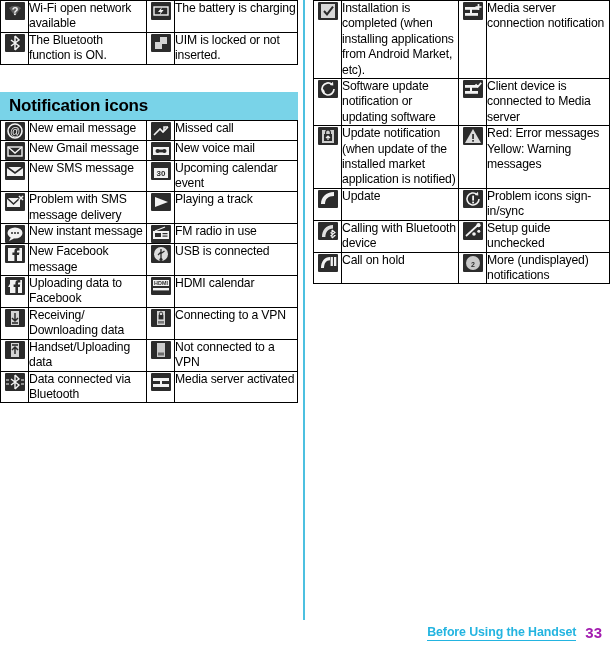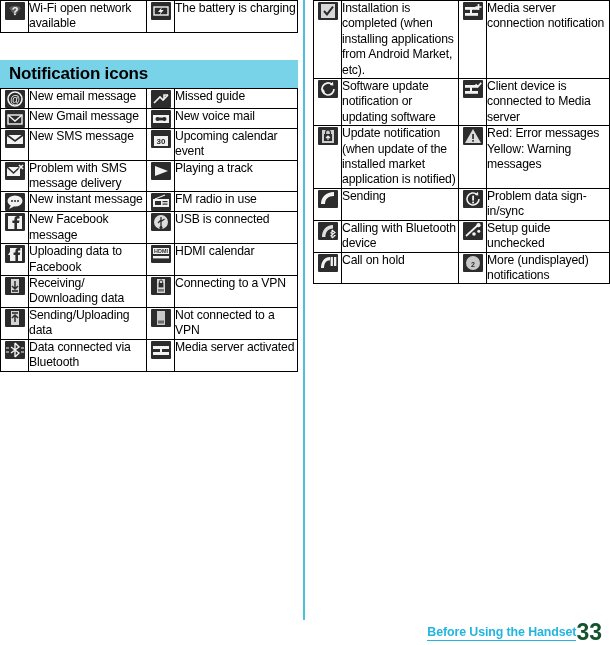--- a/index.html
+++ b/index.html
@@ -111,33 +111,34 @@
   }
   .spacer-28 { height: 27px; }
 
   
   #footer {
     position: absolute;
     right: 8px;
     bottom: 4px;
     display: flex;
     align-items: center;
+    gap: 9px;
   }
   #footer .chapter {
     color: #23b4e0;
     font-weight: bold;
     font-size: 12.4px;
     border-bottom: 1.6px solid #23b4e0;
     padding-bottom: 1px;
     letter-spacing: -0.1px;
   }
   #footer .pageno {
-    font-size: 23px;
+    font-size: 15px;
     font-weight: bold;
-    color: #14532d;
+    color: #a21caf;
     line-height: 17px;
   }
 </style>
 </head>
 <body>
 
 <div id="page">
 
   <div id="column-rule"></div>
 
@@ -156,20 +157,32 @@
                   <path d="M10 14 L4 6 A9 9 0 0 1 16 6 Z" fill="#f2f2f2" opacity=".25"></path>
                   <text x="10" y="13" font-size="11" font-family="sans-serif" font-weight="bold" fill="#f2f2f2" text-anchor="middle">?</text>
                 </svg></span></td>
           <td class="txt">Wi-Fi open network available</td>
           <td class="ico"><span class="gi"><svg width="20" height="18" viewBox="0 0 20 18">
                   <rect x="3" y="5" width="14" height="8" fill="none" stroke="#f2f2f2" stroke-width="1.4"></rect>
                   <path d="M11 5 L7 10 h2.6 L8.6 13 l4-5 h-2.6 Z" fill="#f2f2f2"></path>
                 </svg></span></td>
           <td class="txt">The battery is charging</td>
         </tr>
+        <tr>
+          <td class="ico"><span class="gi"><svg width="20" height="18" viewBox="0 0 20 18">
+                  <path d="M10 2 L14 6 L6 12 M10 16 L14 12 L6 6 M10 2 v14" fill="none" stroke="#f2f2f2" stroke-width="1.5"></path>
+                </svg></span></td>
+          <td class="txt">The Bluetooth function is ON.</td>
+          <td class="ico"><span class="gi"><svg width="20" height="18" viewBox="0 0 20 18">
+                  <rect x="4" y="3" width="12" height="12" fill="#f2f2f2" opacity=".85"></rect>
+                  <rect x="4" y="3" width="5" height="5" fill="#2c2c2c"></rect>
+                  <rect x="11" y="10" width="5" height="5" fill="#2c2c2c"></rect>
+                </svg></span></td>
+          <td class="txt">UIM is locked or not inserted.</td>
+        </tr>
       </tbody>
     </table>
 
     <div class="spacer-28"></div>
 
     <div class="section-band">
       <span class="title">Notification icons</span>
     </div>
 
 
@@ -184,21 +197,21 @@
           <tr>
             <td class="ico"><span class="gi"><svg width="20" height="18" viewBox="0 0 20 18">
                   <circle cx="10" cy="9" r="7" fill="none" stroke="#f2f2f2" stroke-width="1.6"></circle>
                   <text x="10" y="13" font-size="10" font-family="sans-serif" fill="#f2f2f2" text-anchor="middle">@</text>
                 </svg></span></td>
             <td class="txt">New email message</td>
             <td class="ico"><span class="gi"><svg width="20" height="18" viewBox="0 0 20 18">
                   <path d="M3 13 L9 7 l3 3 L17 5" fill="none" stroke="#f2f2f2" stroke-width="1.6"></path>
                   <path d="M17 5 h-4 v4" fill="none" stroke="#f2f2f2" stroke-width="1.6"></path>
                 </svg></span></td>
-            <td class="txt">Missed guide</td>
+            <td class="txt">Missed call</td>
           </tr>
           <tr>
             <td class="ico"><span class="gi"><svg width="20" height="18" viewBox="0 0 20 18">
                   <rect x="3" y="5" width="14" height="9" fill="none" stroke="#f2f2f2" stroke-width="1.4"></rect>
                   <path d="M3 5 L10 11 L17 5" fill="none" stroke="#f2f2f2" stroke-width="1.4"></path>
                 </svg></span></td>
             <td class="txt">New Gmail message</td>
             <td class="ico"><span class="gi"><svg width="20" height="18" viewBox="0 0 20 18">
                   <rect x="2" y="5" width="16" height="8" fill="#f2f2f2"></rect>
                   <circle cx="6.5" cy="9" r="2" fill="#2c2c2c"></circle>
@@ -291,21 +304,21 @@
                   <rect x="7" y="12" width="6" height="2.6" fill="#2c2c2c" opacity=".55"></rect>
                 </svg></span></td>
             <td class="txt">Connecting to a VPN</td>
           </tr>
           <tr>
             <td class="ico"><span class="gi"><svg width="20" height="18" viewBox="0 0 20 18">
                   <rect x="6" y="2" width="8" height="14" fill="#f2f2f2" opacity=".85"></rect>
                   <path d="M10 13 v-7 M7 9 l3 -3 l3 3" stroke="#2c2c2c" stroke-width="1.5" fill="none"></path>
                   <rect x="7" y="3.2" width="6" height="1.6" fill="#2c2c2c"></rect>
                 </svg></span></td>
-            <td class="txt">Sending/Uploading data</td>
+            <td class="txt">Handset/Uploading data</td>
             <td class="ico"><span class="gi"><svg width="20" height="18" viewBox="0 0 20 18">
                   <rect x="6" y="2" width="8" height="14" fill="#f2f2f2" opacity=".8"></rect>
                   <rect x="7" y="11.5" width="6" height="3" fill="#2c2c2c" opacity=".6"></rect>
                 </svg></span></td>
             <td class="txt">Not connected to a VPN</td>
           </tr>
           <tr>
             <td class="ico"><span class="gi"><svg width="20" height="18" viewBox="0 0 20 18">
                   <path d="M10 2 L14 6 L6 12 M10 16 L14 12 L6 6 M10 2 v14" fill="none" stroke="#f2f2f2" stroke-width="1.4"></path>
                   <path d="M1 7 h3 M1 11 h3 M16 7 h3 M16 11 h3" stroke="#f2f2f2" stroke-width="1.2"></path>
@@ -372,28 +385,28 @@
                   <path d="M10 2 L18 16 H2 Z" fill="#dcdcdc"></path>
                   <rect x="9.2" y="7" width="1.7" height="5" fill="#2c2c2c"></rect>
                   <rect x="9.2" y="13" width="1.7" height="1.7" fill="#2c2c2c"></rect>
                 </svg></span></td>
             <td class="txt">Red: Error messages<br>Yellow: Warning messages</td>
           </tr>
           <tr>
             <td class="ico"><span class="gi"><svg width="20" height="18" viewBox="0 0 20 18">
                   <path d="M3 14 C3 7 8 2 16 2 l0 4 C10 6 7 9 7 14 Z" fill="#f2f2f2"></path>
                 </svg></span></td>
-            <td class="txt">Sending</td>
+            <td class="txt">Update</td>
             <td class="ico"><span class="gi"><svg width="20" height="18" viewBox="0 0 20 18">
                   <path d="M16 9 a6 6 0 1 1 -2-4.5" fill="none" stroke="#f2f2f2" stroke-width="1.6"></path>
                   <path d="M15 1.8 l.3 3.6 l-3.6 -.4 Z" fill="#f2f2f2"></path>
                   <rect x="9.2" y="5.6" width="1.8" height="5" fill="#f2f2f2"></rect>
                   <rect x="9.2" y="11.6" width="1.8" height="1.8" fill="#f2f2f2"></rect>
                 </svg></span></td>
-            <td class="txt">Problem data sign-in/sync</td>
+            <td class="txt">Problem icons sign-in/sync</td>
           </tr>
           <tr>
             <td class="ico"><span class="gi"><svg width="20" height="18" viewBox="0 0 20 18">
                   <path d="M4 15 C4 8 8 3 15 3 l0 3.4 C10 6.4 7.4 10 7.4 15 Z" fill="#f2f2f2" opacity=".9"></path>
                   <path d="M14 8 L17 10.5 L12.5 14 M14 16 L17 13.6 L12.5 10.5 M14 8 v8" fill="none" stroke="#f2f2f2" stroke-width="1.1"></path>
                 </svg></span></td>
             <td class="txt">Calling with Bluetooth device</td>
             <td class="ico"><span class="gi"><svg width="20" height="18" viewBox="0 0 20 18">
                   <path d="M3 14 L15 3" stroke="#f2f2f2" stroke-width="1.7"></path>
                   <circle cx="15.5" cy="3.2" r="2.1" fill="#f2f2f2"></circle>

